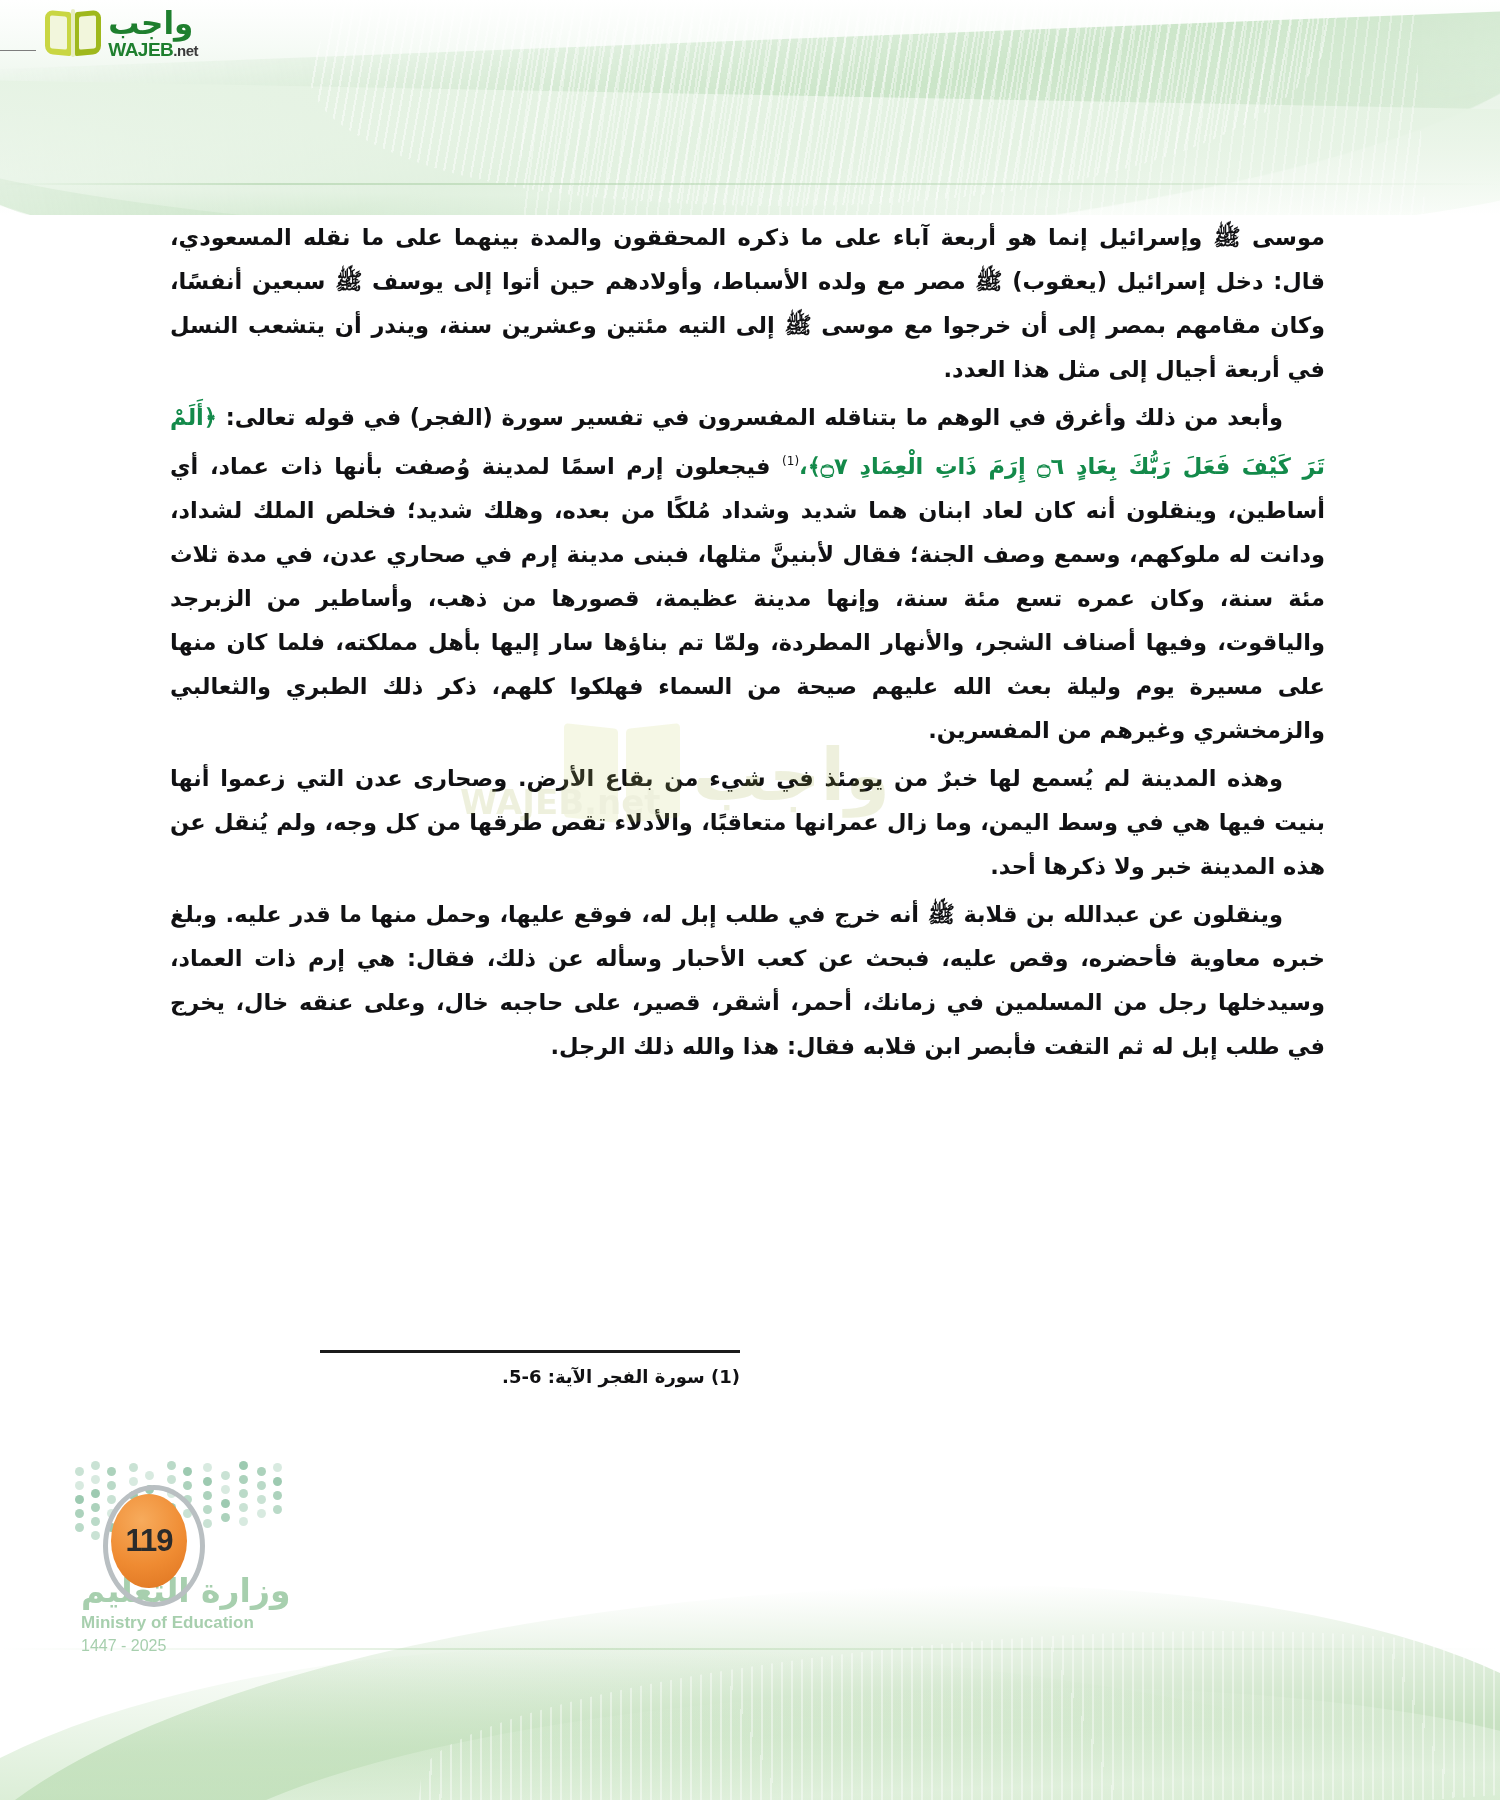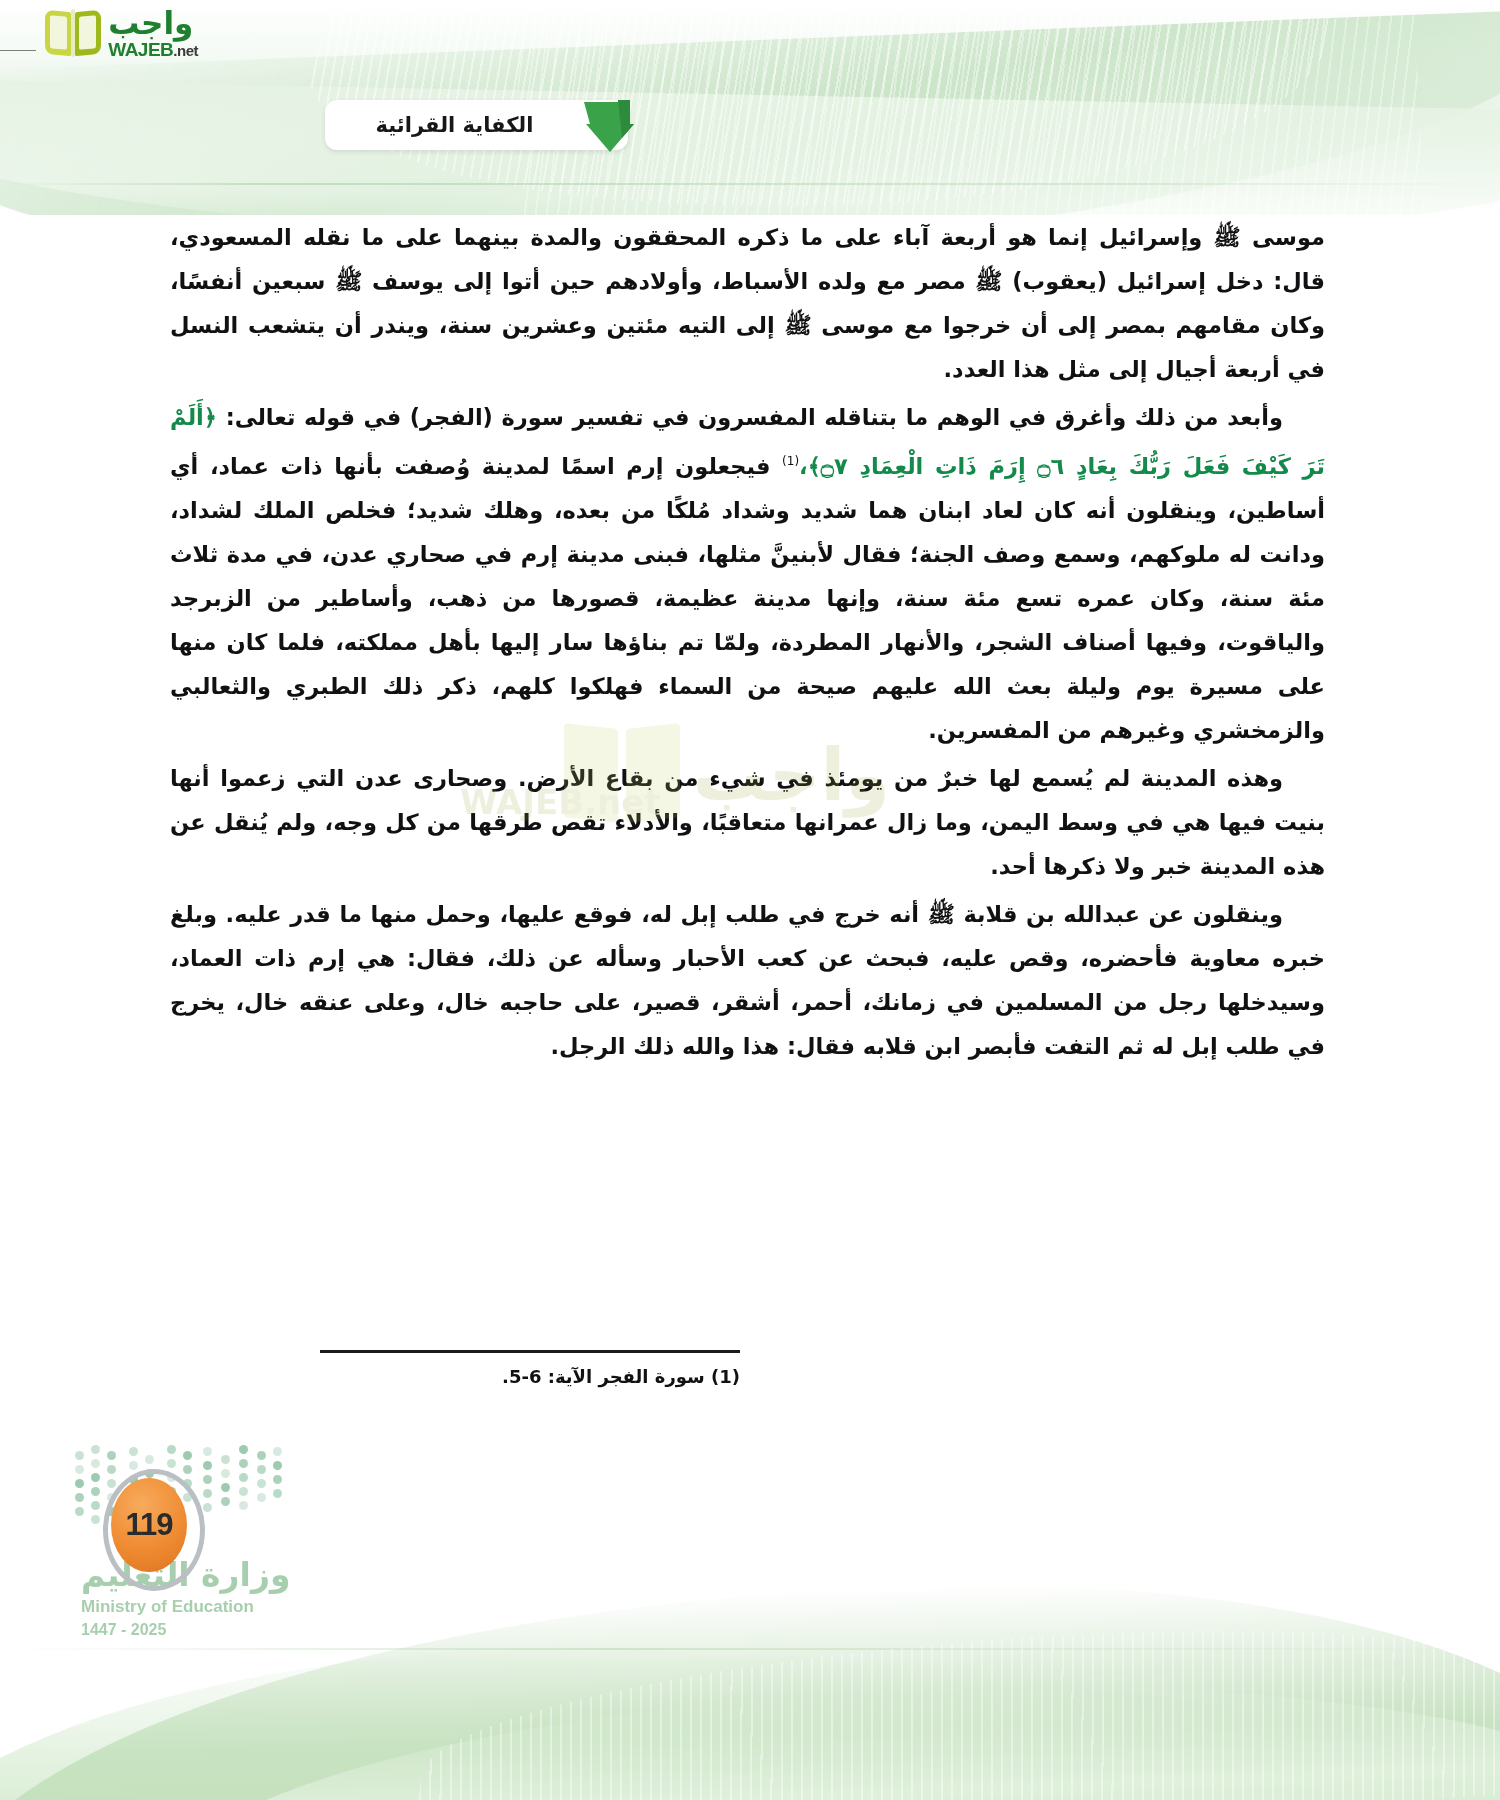--- a/index.html
+++ b/index.html
@@ -228,21 +228,21 @@
     transform:rotate(-4deg) skewX(-10deg);
     opacity:.55;border-radius:50% 50% 0 0;
   }
   .botband .sheen{
     position:absolute;left:0;bottom:150px;width:1500px;height:2px;
     background:linear-gradient(90deg,rgba(175,212,168,0),rgba(175,212,168,.5) 40%,rgba(175,212,168,0));
   }
 
   
   .moe{
-    position:absolute;left:75px;bottom:185px;width:215px;height:170px;z-index:20;
+    position:absolute;left:75px;bottom:169px;width:215px;height:170px;z-index:20;
   }
   .moe .dots{
     position:absolute;left:0;top:0;width:215px;height:80px;
   }
   .moe .dot{
     position:absolute;width:9px;height:9px;border-radius:50%;background:#8fc2a5;opacity:.75;
   }
   .moe .ring{
     position:absolute;left:28px;top:24px;width:92px;height:112px;
     border-radius:50%;
@@ -267,21 +267,21 @@
     font-size:33px;font-weight:bold;color:#a7cfae;
     direction:rtl;white-space:nowrap;z-index:2;
   }
   .moe .en{
     position:absolute;left:6px;top:152px;
     font-size:17px;font-weight:bold;color:#a7cfae;
     font-family:"Liberation Sans",sans-serif;white-space:nowrap;
   }
   .moe .yr{
     position:absolute;left:6px;top:176px;
-    font-size:16px;font-weight:bold;color:#a7cfae;
+    font-size:16px;font-weight:normal;color:#a7cfae;
     font-family:"Liberation Sans",sans-serif;white-space:nowrap;
   }
 </style>
 </head>
 <body>
 
 <div id="page">
 
   <div class="topband">
     <div class="wave1"></div>
@@ -300,27 +300,20 @@
     </div>
     <div class="book">
       <div class="half left"></div>
       <div class="half right"></div>
       <div class="pg pgl"></div>
       <div class="pg pgr"></div>
       <div class="spine"></div>
     </div>
   </div>
 
-  <div class="tab">
-    <span class="label">الكفاية القرائية</span>
-    <svg class="arrow" viewBox="0 0 54 56">
-      <path d="M4 4 L38 4 L38 2 L50 2 L50 26 L54 26 L30 54 L6 26 L10 26 Z" fill="#3aa34a"></path>
-      <path d="M38 2 L50 2 L50 26 L54 26 L42 40 Z" fill="#2d8c3c"></path>
-    </svg>
-  </div>
 
   <div class="watermark">
     <div class="wm-ar">واجب</div>
     <div class="wm-book">
       <div class="h hl"></div>
       <div class="h hr"></div>
     </div>
     <div class="wm-en">WAJEB.net</div>
   </div>
 

